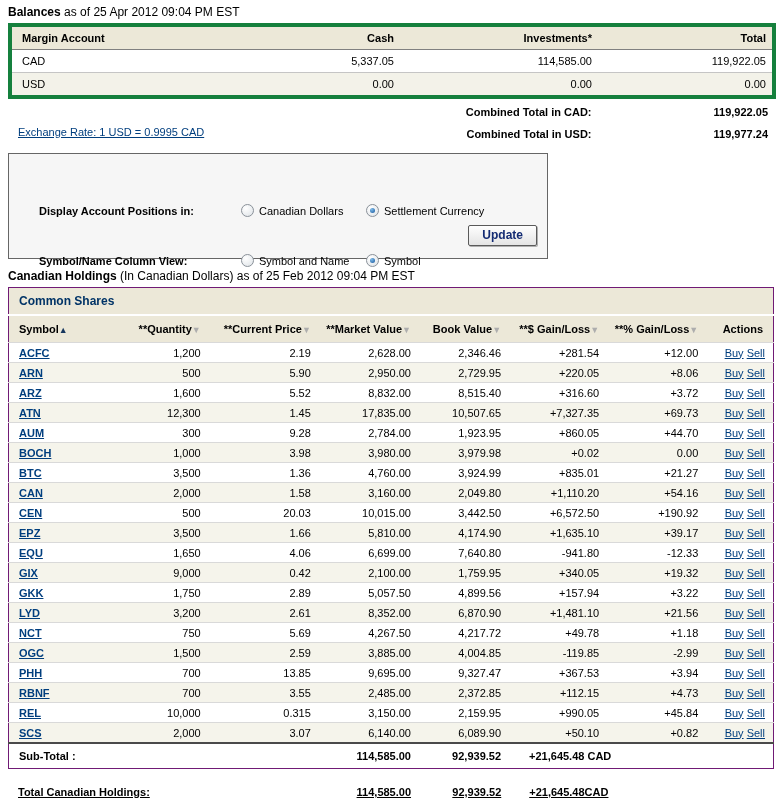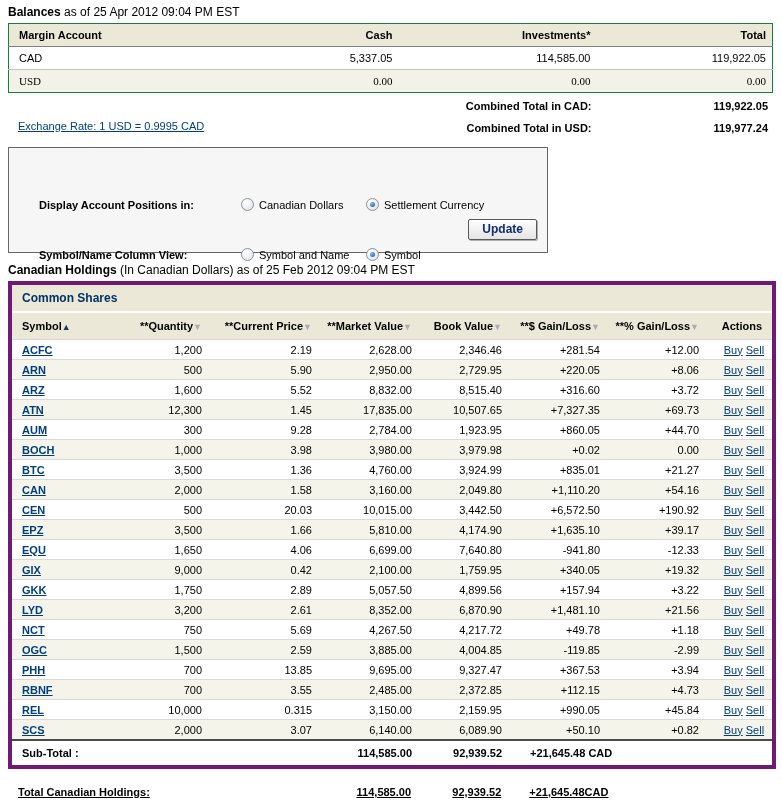--- a/index.html
+++ b/index.html
@@ -10,29 +10,29 @@
     font-size: 11px; color: #000; padding: 3px 8px 0 8px;
   }
   a { color: #003E7E; text-decoration: underline; }
 
   .page-heading { font-size: 12px; margin: 2px 0 4px 0; }
   .page-heading b { font-weight: bold; }
 
   table { border-collapse: collapse; table-layout: fixed; }
 
   
-  .margin-table { width: 620px; border: 1px solid #15803d; }
+  .margin-table { width: 620px; border: 4px solid #15803d; }
   .margin-table th {
     background: #ECE8D8; font-weight: bold; text-align: right;
     padding: 5px 6px; border-bottom: 1px solid #808080; font-size: 11px;
   }
   .margin-table th.first { text-align: left; padding-left: 10px; }
   .margin-table td { text-align: right; padding: 5px 6px; }
   .margin-table td.first { text-align: left; padding-left: 10px; }
-  .margin-table tr.stripe td { background: #F3F2E9; font-family: Liberation Serif, serif; }
+  .margin-table tr.stripe td { background: #F3F2E9; }
   .margin-table tbody tr + tr td { border-top: 1px solid #C5C5C5; }
 
   
   .totals-area { position: relative; width: 766px; margin-top: 2px; }
   .totals-table { width: 766px; }
   .totals-table td { font-weight: bold; text-align: right; padding: 5px 6px; }
   .exchange-link { position: absolute; left: 10px; bottom: 7px; }
 
   
   .options-box {
@@ -59,21 +59,21 @@
   .update-btn {
     font-family: "Liberation Sans", sans-serif; font-size: 12px; font-weight: bold;
     color: #132B73; padding: 2px 13px 3px; cursor: pointer;
     border: 1px solid #5A5A5A; border-radius: 2px;
     background: linear-gradient(#FEFEFE, #E4E4E4);
     box-shadow: 1px 1px 0 #AFAFAF;
   }
 
   
   .holdings-heading { margin: 10px 0 4px 0; }
-  .holdings-table { width: 766px; border: 4px solid #701a75; }
+  .holdings-table { width: 766px; border: 1px solid #701a75; }
   .holdings-table th.band {
     background: #ECE8D8; color: #003366; font-weight: bold; font-size: 12px;
     text-align: left; padding: 6px 10px; border-bottom: 2px solid #fff;
   }
   .holdings-table thead th.colhead {
     background: #ECE8D8; font-weight: bold; text-align: right;
     padding: 7px 4px 7px 2px; font-size: 11px; white-space: nowrap;
   }
   .holdings-table thead th.colhead.sym { text-align: left; padding-left: 10px; }
   .holdings-table thead th.colhead.act { text-align: right; padding-right: 10px; }

